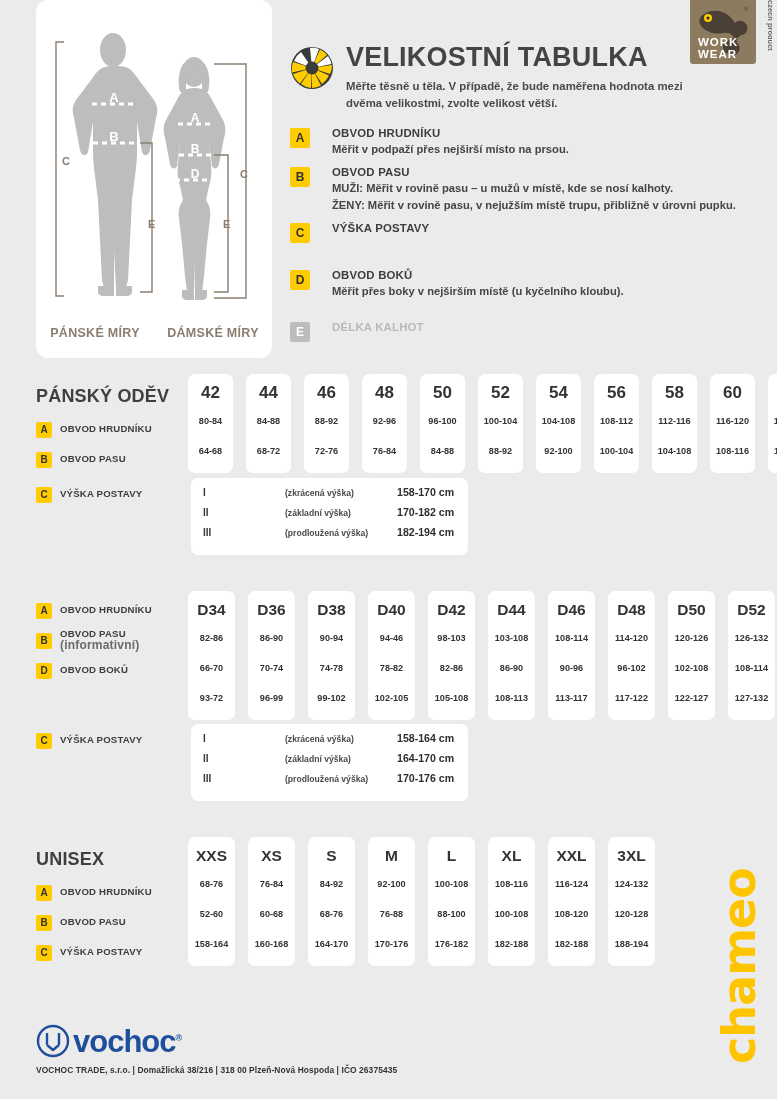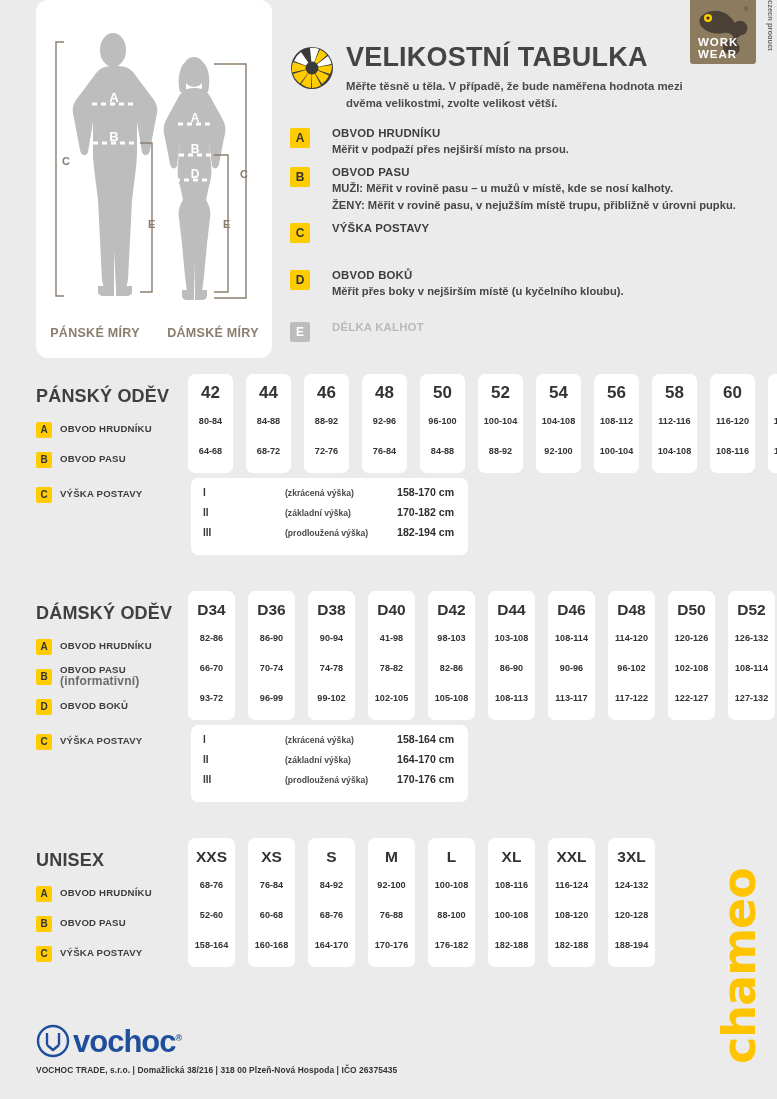--- a/index.html
+++ b/index.html
@@ -380,21 +380,20 @@
             <div class="hname">(prodloužená výška)</div>
             <div class="hval">182-194 cm</div>
           </div>
         </div>
     </div>
   </div>
 
   <div class="section sec-women">
     <div class="tbl">
       <div class="lbl-col">
-        <div class="sec-title">DÁMSKÝ ODĚV</div>
         <div class="lbl-row">
           <div class="key">A</div>
           <div class="lbl-txt">OBVOD HRUDNÍKU</div>
         </div>
         <div class="lbl-row">
           <div class="key">B</div>
           <div class="lbl-txt">
             <span>OBVOD PASU</span>
             <small>(informativní)</small>
           </div>
@@ -418,21 +417,21 @@
             <div class="cell">96-99</div>
           </div>
           <div class="col w-women">
             <div class="col-head sm">D38</div>
             <div class="cell">90-94</div>
             <div class="cell">74-78</div>
             <div class="cell">99-102</div>
           </div>
           <div class="col w-women">
             <div class="col-head sm">D40</div>
-            <div class="cell">41-98</div>
+            <div class="cell">94-46</div>
             <div class="cell">78-82</div>
             <div class="cell">102-105</div>
           </div>
           <div class="col w-women">
             <div class="col-head sm">D42</div>
             <div class="cell">98-103</div>
             <div class="cell">82-86</div>
             <div class="cell">105-108</div>
           </div>
           <div class="col w-women">

